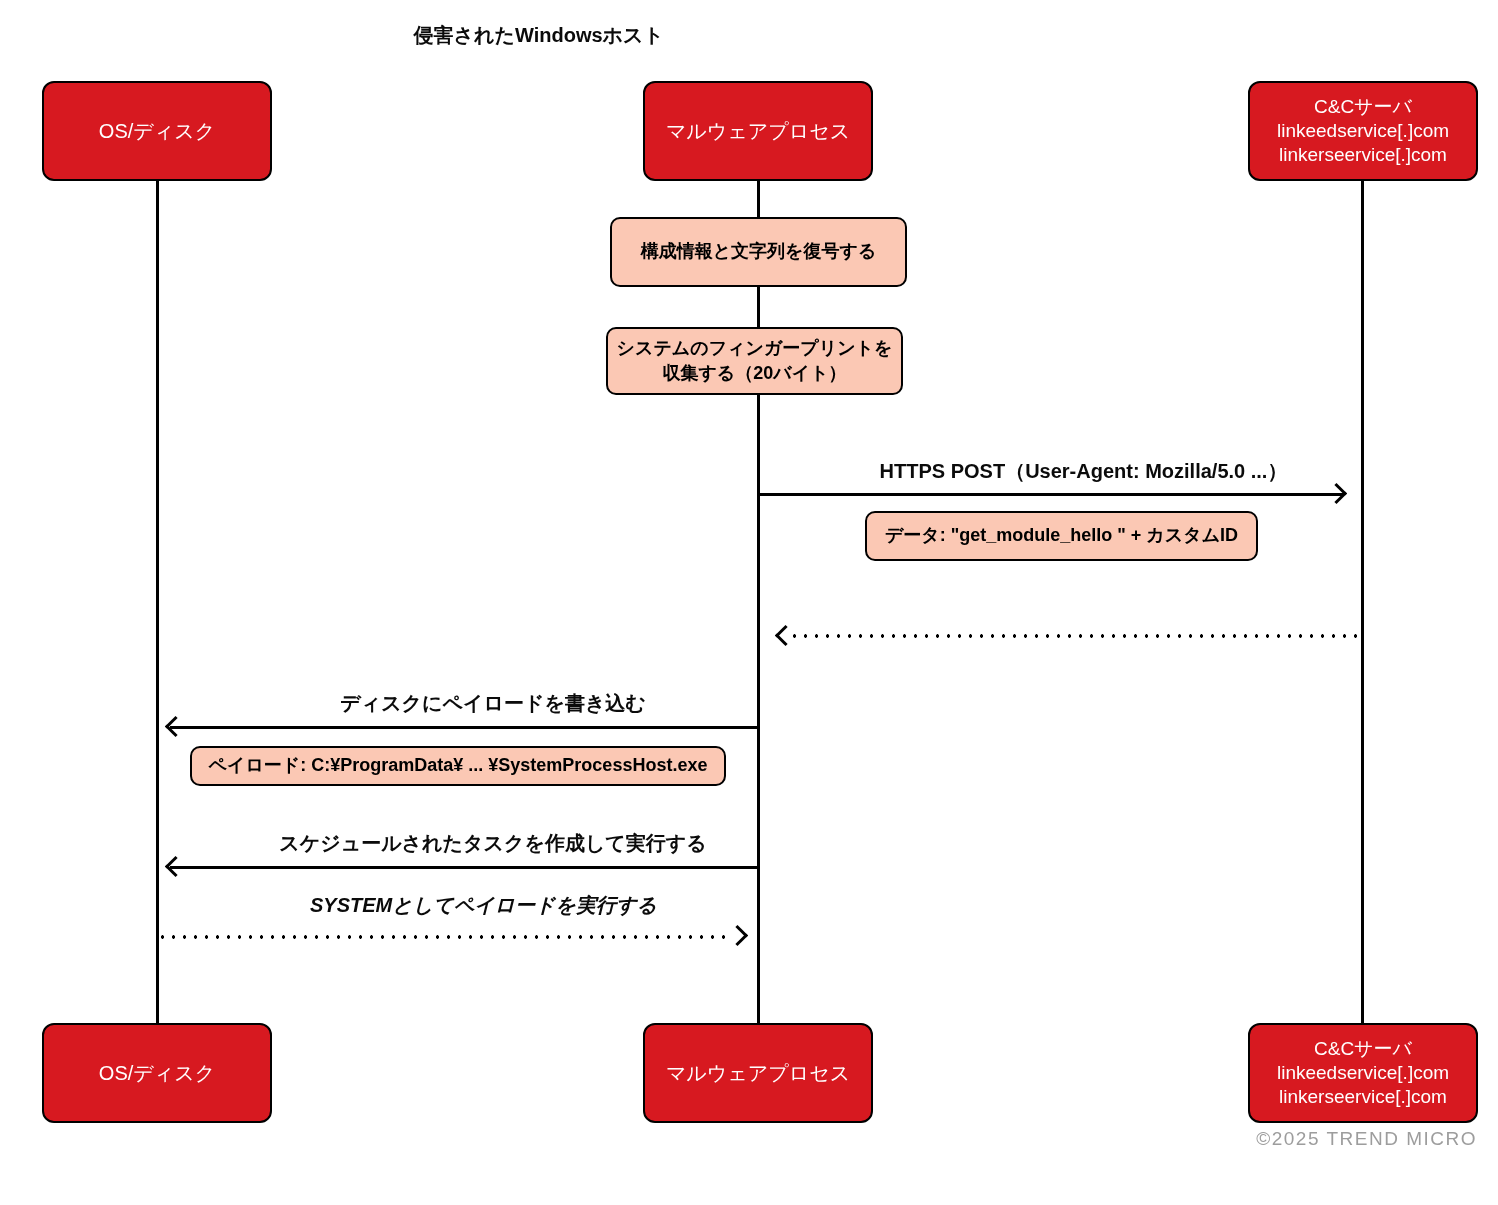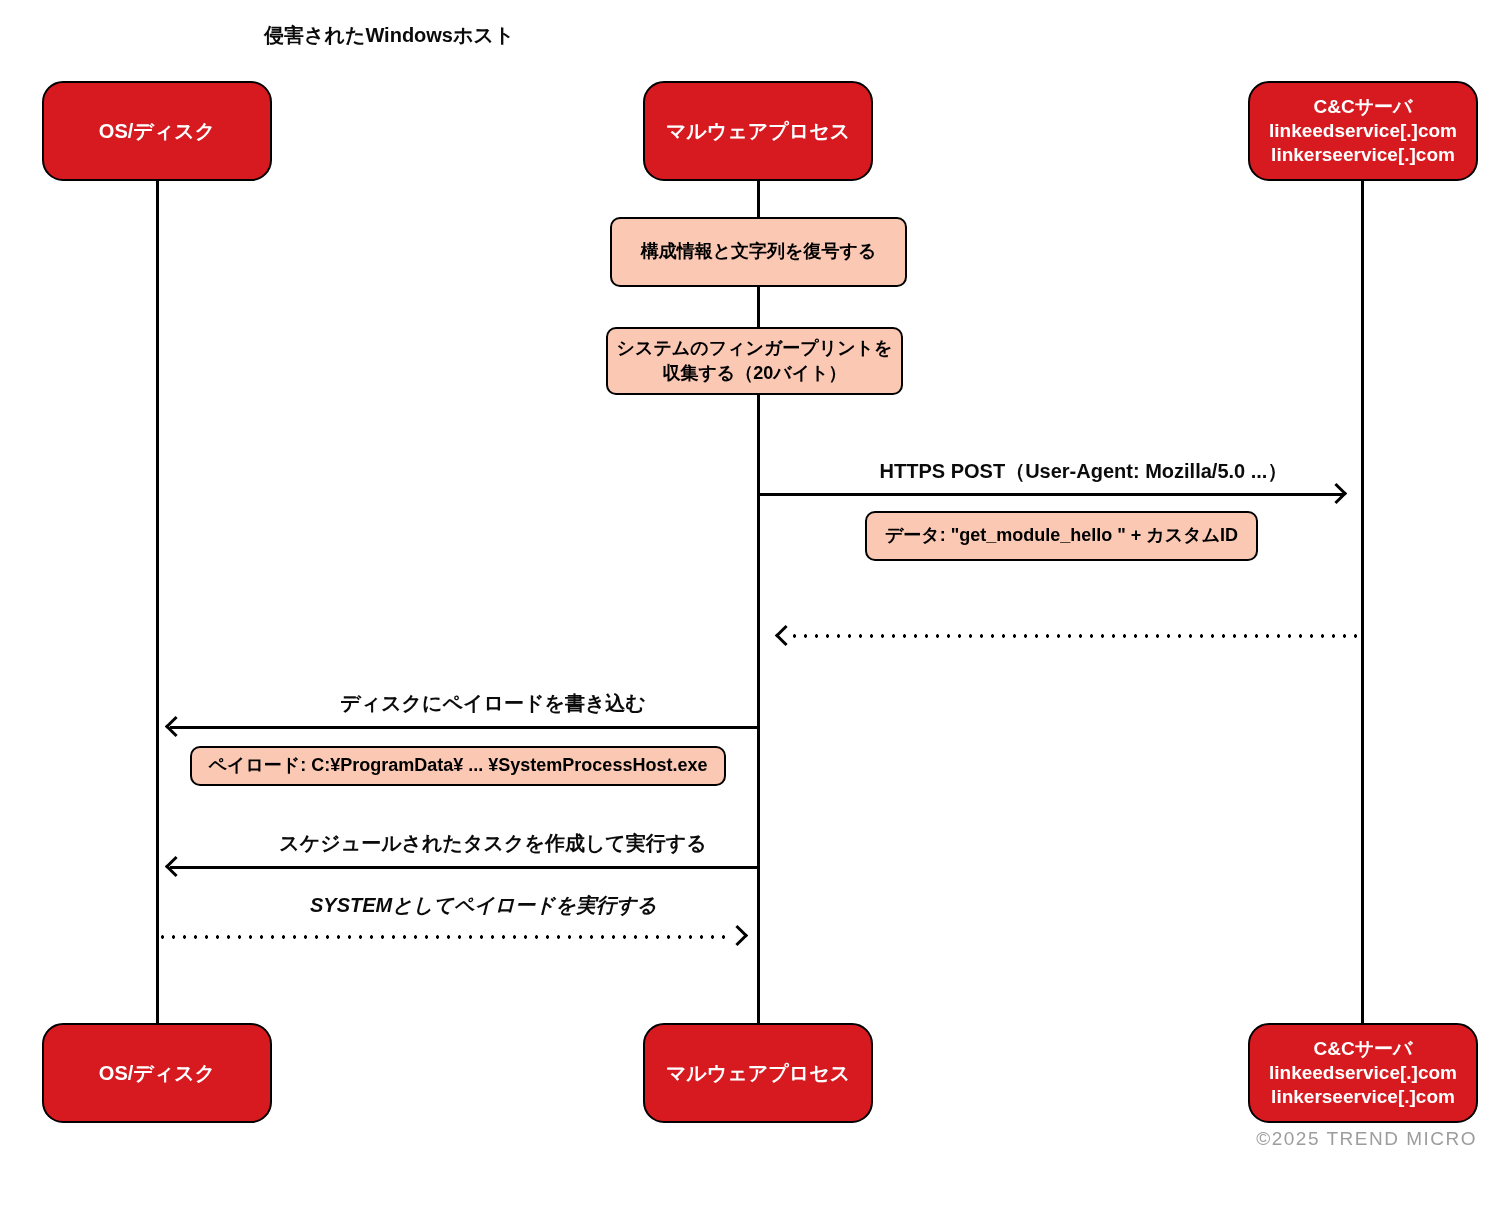--- a/index.html
+++ b/index.html
@@ -2,29 +2,29 @@
 <html><head>
 <meta charset="utf-8">
 <style>
   html,body{margin:0;padding:0;background:#ffffff;}
   .canvas{
     position:relative;width:1498px;height:1205px;background:#ffffff;overflow:hidden;
     font-family:"Liberation Sans","DejaVu Sans",sans-serif;
     --actor-fill:#D71920;--note-fill:#FBC8B4;--line:#000000;--copyright:#9D9D9D;
   }
   .title{
-    position:absolute;left:264px;top:22px;width:400px;text-align:left;
+    position:absolute;left:264px;top:22px;width:400px;text-align:right;
     font-size:20px;font-weight:700;color:#0b0b0b;
   }
   .lifeline{position:absolute;width:3px;background:var(--line);top:181px;height:842px;z-index:1;}
   .actor{
     position:absolute;width:230px;height:100px;background:var(--actor-fill);
-    border:2.5px solid var(--line);border-radius:21px;box-sizing:border-box;
+    border:2.5px solid var(--line);border-radius:12px;box-sizing:border-box;
     display:flex;flex-direction:column;align-items:center;justify-content:center;
-    color:#ffffff;font-weight:700;font-size:20px;text-align:center;line-height:1.3;z-index:4;
+    color:#ffffff;font-weight:400;font-size:20px;text-align:center;line-height:1.3;z-index:4;
   }
   .actor.cc{font-size:19px;line-height:1.25;}
   .note{
     position:absolute;background:var(--note-fill);border:2.5px solid var(--line);
     border-radius:10px;box-sizing:border-box;display:flex;flex-direction:column;
     align-items:center;justify-content:center;font-size:18px;font-weight:600;color:#000;
     text-align:center;line-height:1.4;z-index:3;padding:0 6px;
   }
   .msg-label{
     position:absolute;text-align:center;font-size:20px;font-weight:600;color:#0b0b0b;z-index:2;margin-left:31px;

